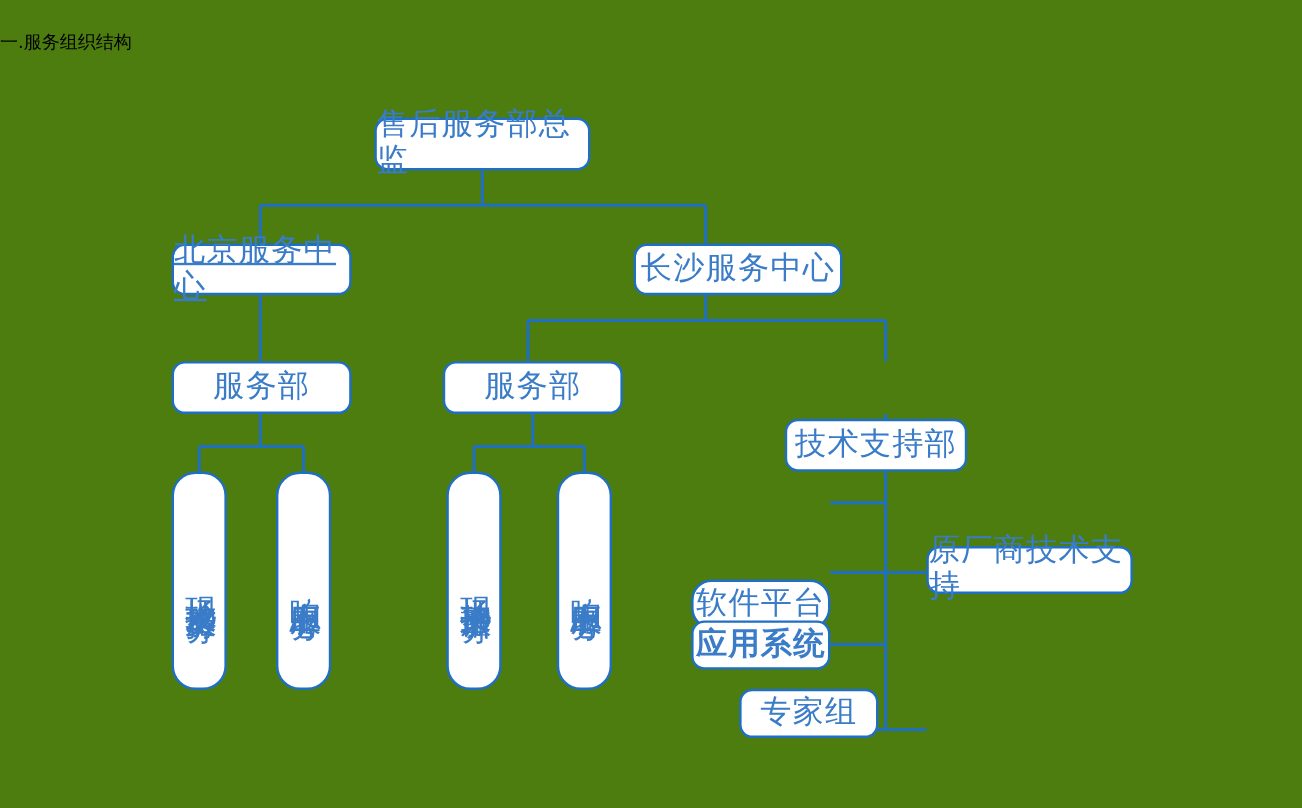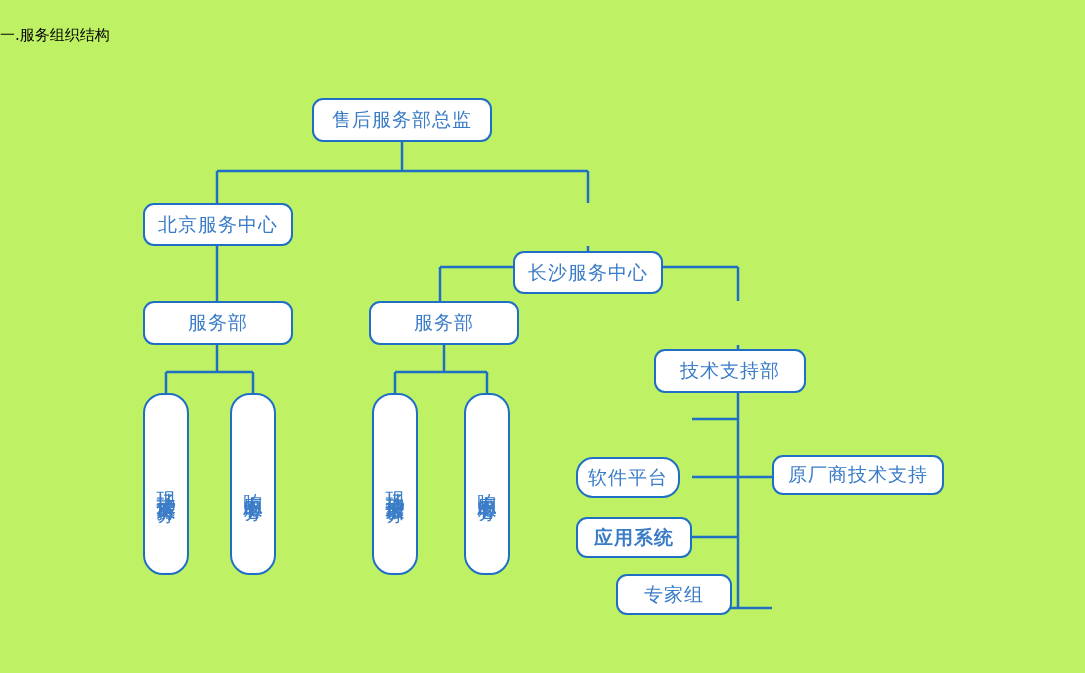--- a/index.html
+++ b/index.html
@@ -8,21 +8,21 @@
     padding: 0;
     background: #ffffff;
   }
   body {
     font-family: "DejaVu Sans", "Liberation Sans", sans-serif;
   }
   #canvas {
     position: relative;
     width: 1085px;
     height: 673px;
-    background: #bef264;
+    background: #4d7c0f;
     overflow: hidden;
   }
   #page-title {
     position: absolute;
     left: 0px;
     top: 26px;
     font-size: 15px;
     color: #000000;
     letter-spacing: 0px;
     white-space: nowrap;
@@ -38,22 +38,21 @@
   .node {
     position: absolute;
     box-sizing: border-box;
     border: 2.5px solid #1f6fc4;
     border-radius: 11px;
     background: #ffffff;
     color: #3a7cc7;
     display: flex;
     align-items: center;
     justify-content: center;
-    text-align: center;
-    font-size: 19px;
+    font-size: 26px;
     line-height: 1.15;
     letter-spacing: 1px;
     z-index: 5;
   }
   .node.vert {
     writing-mode: vertical-rl;
     text-orientation: upright;
     border-radius: 20px;
     letter-spacing: 2px;
     padding: 6px 0;
@@ -103,24 +102,24 @@
       <path d="M 692 608 L 738 608"></path>
       <path d="M 738 477 L 772 477"></path>
       <path d="M 738 608 L 772 608"></path>
     </g>
   </svg>
 
   <div class="node" style="left:312px; top:98px; width:180px; height:44px;">
     <span>售后服务部总监</span>
   </div>
 
-  <div class="node" style="left:143px; top:203px; width:150px; height:43px;">
+  <div class="node" style="left:143px; top:203px; width:150px; height:43px;text-decoration:underline;">
     <span>北京服务中心</span>
   </div>
-  <div class="node" style="left:513px; top:203px; width:150px; height:43px;margin-top:48px;">
+  <div class="node" style="left:528px; top:203px; width:174px; height:43px;">
     <span>长沙服务中心</span>
   </div>
 
   <div class="node" style="left:143px; top:301px; width:150px; height:44px;">
     <span>服务部</span>
   </div>
   <div class="node" style="left:369px; top:301px; width:150px; height:44px;">
     <span>服务部</span>
   </div>
   <div class="node" style="left:654px; top:301px; width:152px; height:44px;margin-top:48px;">
@@ -134,21 +133,21 @@
     <span>响应中心服务</span>
   </div>
 
   <div class="node vert" style="left:372px; top:393px; width:46px; height:182px;">
     <span>现场支持培训服务</span>
   </div>
   <div class="node vert" style="left:464px; top:393px; width:46px; height:182px;">
     <span>响应中心服务</span>
   </div>
 
-  <div class="node" style="left:576px; top:457px; width:104px; height:41px;border-radius:17px;">
+  <div class="node" style="left:576px; top:483px; width:116px; height:41px;border-radius:17px;">
     <span>软件平台</span>
   </div>
   <div class="node" style="left:576px; top:517px; width:116px; height:41px;font-weight:bold;">
     <span>应用系统</span>
   </div>
   <div class="node" style="left:576px; top:574px; width:116px; height:41px;margin-left:40px;">
     <span>专家组</span>
   </div>
 
   <div class="node" style="left:772px; top:455px; width:172px; height:40px;">

